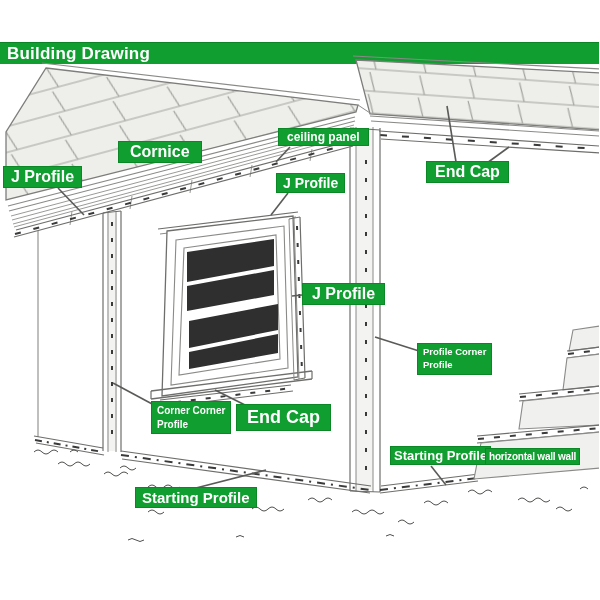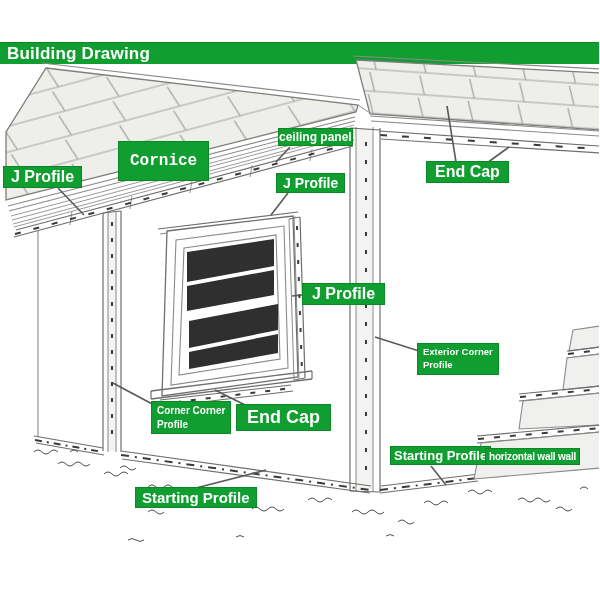--- a/index.html
+++ b/index.html
@@ -20,23 +20,23 @@
   .header-bar .title{
     color:var(--label-text);font-weight:bold;font-size:17px;line-height:21px;
     padding-left:7px;letter-spacing:0.2px;
   }
   svg.drawing{position:absolute;left:0;top:0;}
   .lbl{
     position:absolute;background:var(--label-green);color:var(--label-text);
     border:1px solid var(--label-border);font-weight:bold;white-space:nowrap;
     box-sizing:border-box;z-index:5;
   }
-  .lbl-cornice{left:118px;top:141px;font-size:16px;padding:10px 11px;font-family:Liberation Mono, monospace;}
+  .lbl-cornice{left:118px;top:141px;font-size:16px;padding:1px 11px;}
   .lbl-j-left{left:3px;top:166px;font-size:16px;padding:1px 7px;}
-  .lbl-ceiling{left:278px;top:128px;font-size:12px;padding:1px 0;}
+  .lbl-ceiling{left:278px;top:128px;font-size:12px;padding:1px 8px;}
   .lbl-j-mid{left:276px;top:173px;font-size:14px;padding:1px 6px;}
   .lbl-endcap-top{left:426px;top:161px;font-size:16px;padding:1px 8px;}
   .lbl-j-window{left:302px;top:283px;font-size:16px;padding:1px 9px;}
   .lbl-two{font-size:9.5px;line-height:1.35;padding:2px 5px;}
   .lbl-ext-corner{left:417px;top:343px;}
   .lbl-inner-corner{left:151px;top:401px;font-size:10px;}
   .lbl-endcap-bottom{left:236px;top:404px;font-size:18px;padding:2px 10px;}
   .lbl-start-left{left:135px;top:487px;font-size:15px;padding:1px 6px;}
   .lbl-start-right{left:390px;top:446px;font-size:13px;padding:1px 3px;}
   .lbl-hwp{left:485px;top:448px;font-size:10px;padding:2px 3px;letter-spacing:-0.2px;}
@@ -235,21 +235,21 @@
     </g>
   </svg>
 
   <div class="lbl lbl-cornice">Cornice</div>
   <div class="lbl lbl-j-left">J Profile</div>
   <div class="lbl lbl-ceiling">ceiling panel</div>
   <div class="lbl lbl-j-mid">J Profile</div>
   <div class="lbl lbl-endcap-top">End Cap</div>
   <div class="lbl lbl-j-window">J Profile</div>
   <div class="lbl lbl-two lbl-ext-corner">
-    <span>Exterior Corner</span>
+    <span>Profile Corner</span>
     <span>Profile</span>
   </div>
   <div class="lbl lbl-two lbl-inner-corner">
     <span>Corner Corner</span>
     <span>Profile</span>
   </div>
   <div class="lbl lbl-endcap-bottom">End Cap</div>
   <div class="lbl lbl-start-left">Starting Profile</div>
   <div class="lbl lbl-start-right">Starting Profile</div>
   <div class="lbl lbl-hwp">horizontal wall wall</div>

